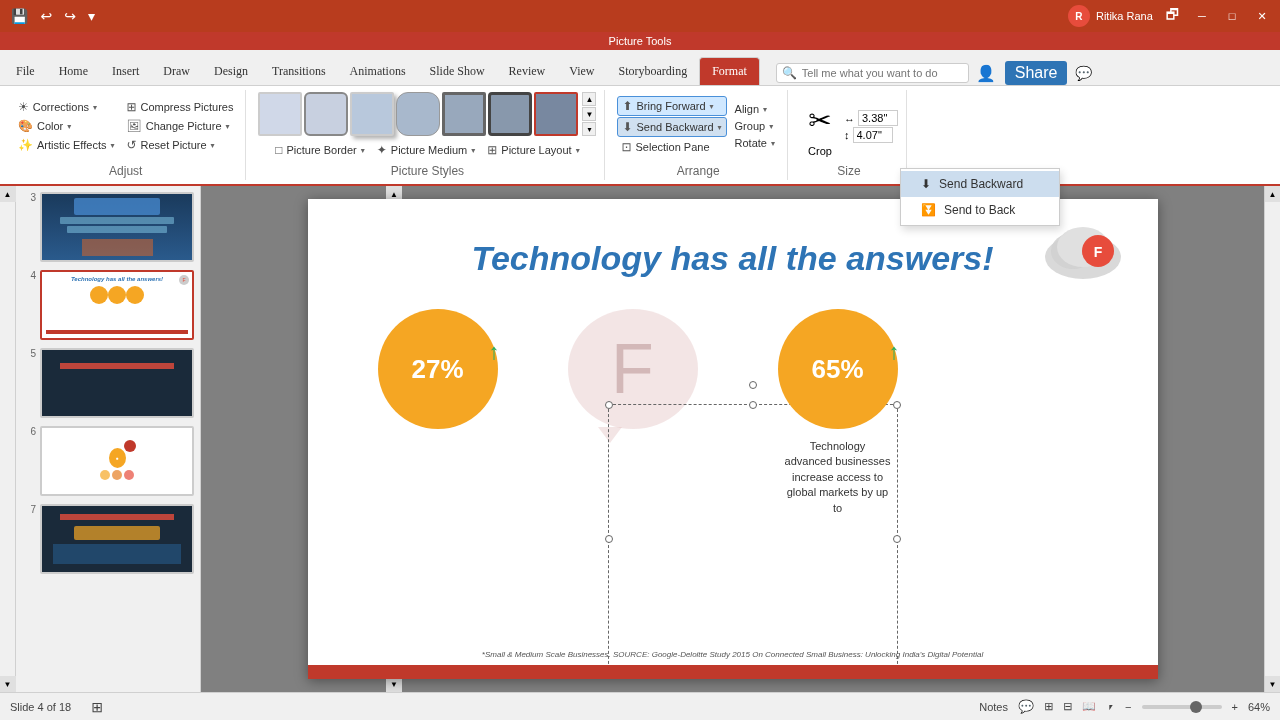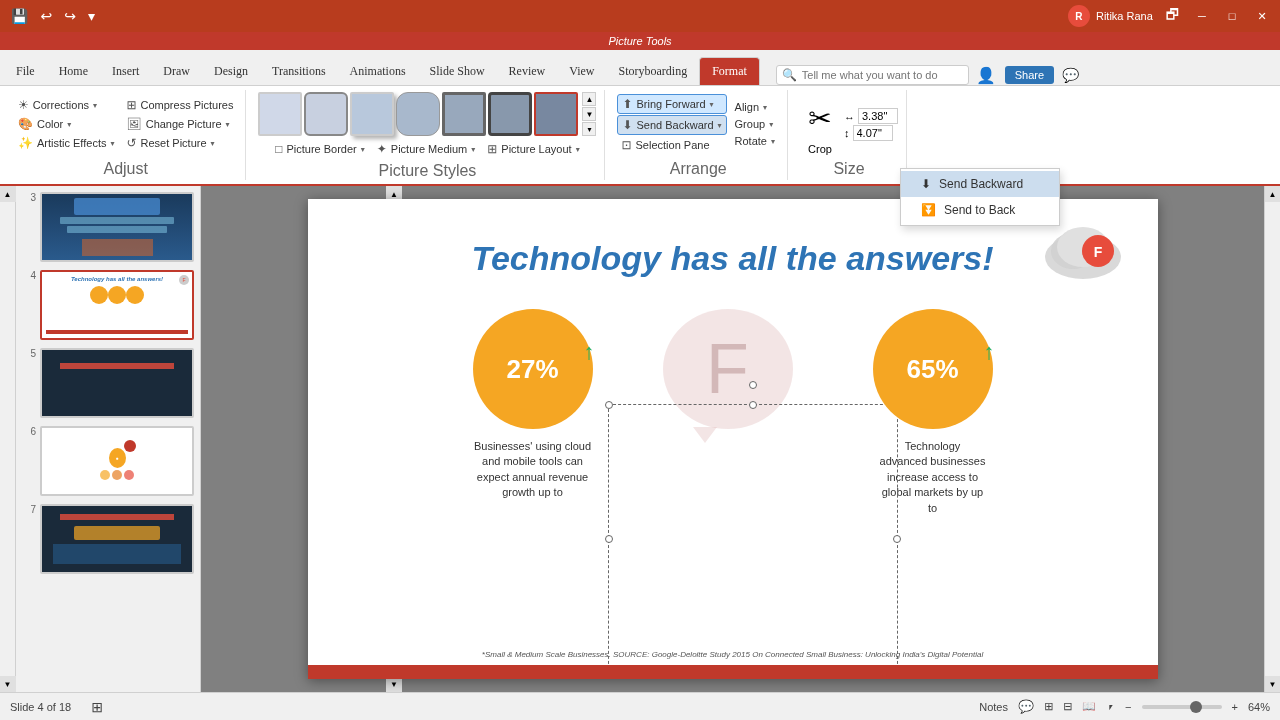--- a/index.html
+++ b/index.html
@@ -22,21 +22,20 @@
 
     
     #picture-tools-bar {
       height: 18px;
       background: #c0392b;
       display: flex;
       align-items: center;
       justify-content: center;
       color: white;
       font-size: 11px;
-      font-style: italic;
     }
 
     
     #ribbon-tabs {
       height: 36px;
       background: #f0f0f0;
       display: flex;
       align-items: flex-end;
       padding: 0 4px;
       border-bottom: 1px solid #d0d0d0;
@@ -67,21 +66,21 @@
     .ribbon-group {
       display: flex;
       flex-direction: column;
       align-items: center;
       padding: 2px 8px;
       border-right: 1px solid #e0e0e0;
       gap: 2px;
     }
     .ribbon-group:last-child { border-right: none; }
     .ribbon-group-label {
-      font-size: 16px;
+      font-size: 12px;
       color: #666;
       margin-top: auto;
       padding-top: 2px;
     }
     .ribbon-group-content {
       display: flex;
       flex-direction: row;
       align-items: center;
       gap: 4px;
       flex: 1;
@@ -273,21 +272,21 @@
       height: 14px;
       background: #c0392b;
     }
 
     
     .stats-row {
       position: absolute;
       top: 110px;
       left: 30px; right: 30px;
       display: flex;
-      justify-content: center;
+      justify-content: flex-start;
       align-items: flex-start;
     }
     .stat-item {
       display: flex;
       flex-direction: column;
       align-items: center;
       width: 200px;
     }
     .stat-circle {
       width: 120px;
@@ -445,21 +444,21 @@
       width: 160px;
       color: #666;
     }
 
     .share-btn {
       background: #2e74b5;
       color: white;
       border: none;
       padding: 3px 10px;
       border-radius: 3px;
-      font-size: 11px;
+      font-size: 16px;
       cursor: pointer;
     }
 
     
     .user-area { display: flex; align-items: center; gap: 6px; font-size: 11px; color: white; }
     .user-avatar { width: 22px; height: 22px; background: #e74c3c; border-radius: 50%; display: flex; align-items: center; justify-content: center; font-size: 10px; font-weight: bold; color: white; }
 
     
     .active-dropdown-btn {
       background: #d0e8ff;
@@ -770,21 +769,20 @@
         </svg>
       </div>
 
       <div class="stats-row">
 
         <div class="stat-item">
           <div class="stat-circle">
             <span>27%</span>
             <span class="arrow">↑</span>
           </div>
-          <div class="stat-text">Businesses' using cloud<br>and mobile tools can<br>expect annual revenue<br>growth up to</div>
         </div>
 
         <div class="stat-item">
           <div style="position:relative; width:140px; height:140px;">
 
             <div style="width:130px; height:120px; background:rgba(220,180,180,0.35); border-radius:50%; display:flex; align-items:center; justify-content:center; position:relative;">
               <span style="font-size:70px; font-weight:300; color:rgba(180,140,140,0.5);">F</span>
 
               <div style="position:absolute; bottom:-14px; left:30px; width:0; height:0; border-left:12px solid transparent; border-right:12px solid transparent; border-top:16px solid rgba(220,180,180,0.35);"></div>
             </div>

